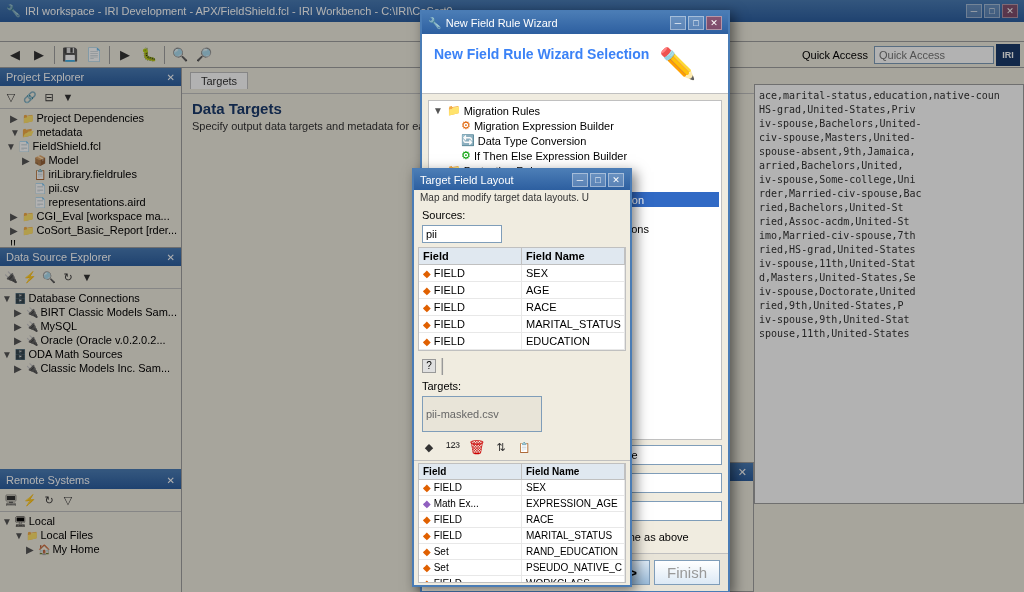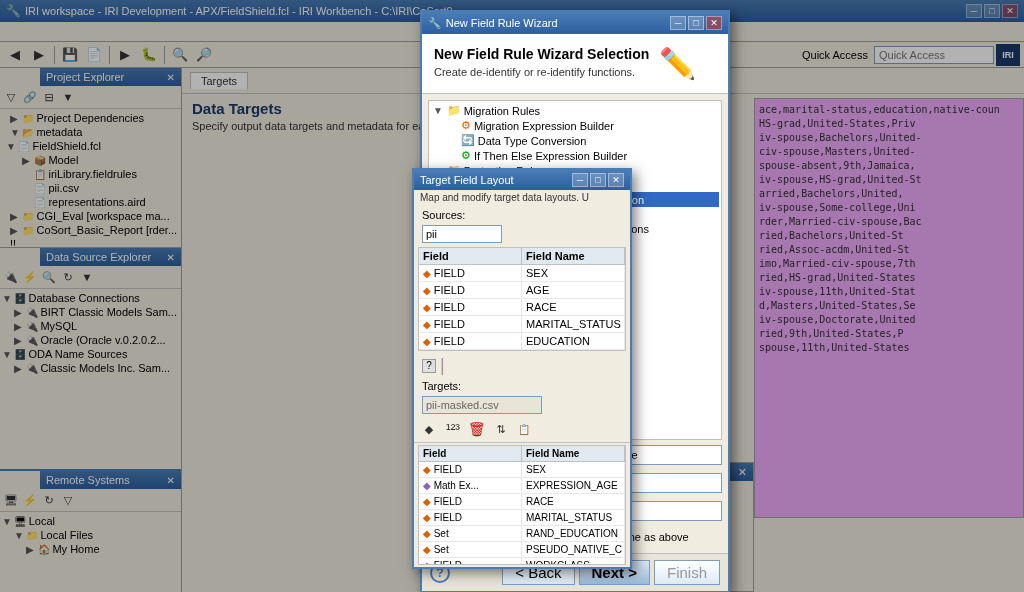--- a/index.html
+++ b/index.html
@@ -23,21 +23,21 @@
     .tb-btn { width: 22px; height: 22px; border: 1px solid transparent; background: transparent; cursor: pointer; display: flex; align-items: center; justify-content: center; font-size: 13px; color: #333; }
     .tb-separator { width: 1px; height: 18px; background: #a0a0a0; margin: 0 2px; }
 
     
     .main-layout { display: flex; height: calc(592px - 68px); }
 
     
     .left-panel { width: 182px; background: #f0ece0; border-right: 1px solid #a0a0a0; display: flex; flex-direction: column; }
 
     
-    .panel-header { background: linear-gradient(to bottom, #4a7cb5, #2d5fa0); color: white; padding: 2px 6px; font-size: 11px; display: flex; align-items: center; justify-content: space-between; height: 18px; margin-left: 40px; }
+    .panel-header { background: linear-gradient(to bottom, #4a7cb5, #2d5fa0); color: white; padding: 2px 6px; font-size: 11px; display: flex; align-items: center; justify-content: space-between; height: 18px; }
     .panel-close { color: white; font-size: 10px; cursor: pointer; }
 
     
     .project-explorer { flex: 1; overflow: hidden; }
     .explorer-toolbar { display: flex; align-items: center; padding: 2px; gap: 1px; border-bottom: 1px solid #c0c0c0; }
     .explorer-btn { width: 18px; height: 18px; border: 1px solid transparent; background: transparent; cursor: pointer; font-size: 11px; display: flex; align-items: center; justify-content: center; color: #333; }
 
     
     .tree { padding: 2px 0; font-size: 11px; overflow: auto; height: 200px; }
     .tree-item { display: flex; align-items: center; padding: 1px 2px; cursor: pointer; white-space: nowrap; }
@@ -47,31 +47,31 @@
 
     
     .ds-explorer { border-top: 1px solid #a0a0a0; }
     .ds-toolbar { display: flex; align-items: center; padding: 2px; gap: 1px; border-bottom: 1px solid #c0c0c0; }
     .ds-tree { padding: 2px 0; font-size: 11px; overflow: auto; height: 180px; }
 
     
     .right-area { flex: 1; display: flex; flex-direction: column; position: relative; }
 
     
-    .data-text-area { position: absolute; right: 0; top: 30px; width: 270px; background: #f0abfc; border: 1px solid #a0a0a0; height: 420px; overflow: hidden; font-size: 10px; font-family: monospace; padding: 4px; color: #333; line-height: 1.4; }
+    .data-text-area { position: absolute; right: 0; top: 16px; width: 270px; background: #ffffff; border: 1px solid #a0a0a0; height: 420px; overflow: hidden; font-size: 10px; font-family: monospace; padding: 4px; color: #333; line-height: 1.4; }
 
     
     .dialog-overlay { position: absolute; top: 0; left: 0; width: 100%; height: 100%; background: rgba(0,0,0,0.3); z-index: 10; }
     .dialog { position: absolute; top: 10px; left: 420px; width: 310px; background: #f0ece0; border: 2px solid #4a7cb5; box-shadow: 4px 4px 12px rgba(0,0,0,0.5); z-index: 20; }
     .dialog-titlebar { background: linear-gradient(to bottom, #4a7cb5, #2d5fa0); color: white; padding: 3px 6px; font-size: 11px; display: flex; align-items: center; justify-content: space-between; height: 22px; }
     .dialog-title-text { display: flex; align-items: center; gap: 4px; }
     .dialog-controls { display: flex; gap: 2px; }
     .dialog-btn { width: 16px; height: 14px; border: 1px solid rgba(255,255,255,0.4); background: rgba(255,255,255,0.2); color: white; font-size: 9px; cursor: pointer; display: flex; align-items: center; justify-content: center; }
     .dialog-header { background: white; padding: 12px; display: flex; align-items: flex-start; gap: 10px; border-bottom: 1px solid #c0c0c0; }
-    .dialog-header-text h2 { font-size: 14px; font-weight: bold; color: #000000; margin-bottom: 4px; }
+    .dialog-header-text h2 { font-size: 14px; font-weight: bold; color: #3b82f6; margin-bottom: 4px; }
     .dialog-header-text p { font-size: 11px; color: #333; }
     .dialog-icon { font-size: 30px; color: #cc3300; }
     .dialog-body { padding: 6px; display: flex; flex-direction: column; gap: 2px; }
 
     
     .dialog-tree { font-size: 11px; height: 340px; overflow-y: auto; background: white; border: 1px solid #c0c0c0; padding: 2px; }
     .dtree-item { display: flex; align-items: center; padding: 1px 2px; cursor: pointer; white-space: nowrap; }
     .dtree-item.selected { background: #316ac5; color: white; }
     .dtree-expand { width: 14px; font-size: 10px; color: #555; display: inline-block; }
     .dtree-icon { margin-right: 3px; font-size: 11px; }
@@ -114,21 +114,21 @@
     .iri-panel-body { padding: 4px; font-size: 10px; color: #333; line-height: 1.5; }
 
     
     ::-webkit-scrollbar { width: 12px; height: 12px; }
     ::-webkit-scrollbar-track { background: #f0ece0; }
     ::-webkit-scrollbar-thumb { background: #a0a0a0; border: 1px solid #808080; }
 
     .sources-label { font-size: 11px; padding: 2px 8px; }
     .sources-input { margin: 2px 8px; width: 80px; height: 18px; border: 1px solid #7f9db9; font-size: 11px; padding: 1px 3px; }
     .targets-label { font-size: 11px; padding: 2px 8px; font-weight: normal; }
-    .targets-input { margin: 2px 8px; width: 120px; height: 18px; border: 1px solid #7f9db9; font-size: 11px; padding: 1px 3px; background: #e8e4d8; color: #666; }
+    .targets-input { margin: 2px 8px; width: 120px; height: 36px; border: 1px solid #7f9db9; font-size: 11px; padding: 1px 3px; background: #e8e4d8; color: #666; }
     .tfl-toolbar { display: flex; align-items: center; padding: 2px 4px; gap: 2px; border-bottom: 1px solid #c0c0c0; }
     .tfl-desc { font-size: 10px; color: #333; padding: 2px 6px 4px; }
   </style>
 </head>
 <body>
 
 <div class="ide-window">
 
   <div class="title-bar">
     <div class="title-bar-left">
@@ -279,21 +279,21 @@
           </div>
           <div class="tree-item">
             <span class="tree-indent" style="width:12px;"></span>
             <span class="tree-expand">▶</span>
             <span class="tree-icon">🔌</span>
             <span>Oracle (Oracle v.0.2.0.2...</span>
           </div>
           <div class="tree-item">
             <span class="tree-expand">▼</span>
             <span class="tree-icon">🗄️</span>
-            <span>ODA Name Sources</span>
+            <span>ODA Math Sources</span>
           </div>
           <div class="tree-item">
             <span class="tree-indent" style="width:12px;"></span>
             <span class="tree-expand">▶</span>
             <span class="tree-icon">🔌</span>
             <span>Classic Models Inc. Sam...</span>
           </div>
         </div>
 
         <div class="remote-panel">
@@ -342,32 +342,32 @@
           <div style="font-size:15px;font-weight:bold;color:#1a3a6b;">Data Targets</div>
           <div style="font-size:11px;color:#333;margin-top:3px;">Specify output data targets and metadata for each. To add, modify or protect fields, select</div>
         </div>
 
         <div class="data-text-area">
           <div>ace,marital-status,education,native-coun</div>
           <div>HS-grad,United-States,Priv</div>
           <div>iv-spouse,Bachelors,United-</div>
           <div>civ-spouse,Masters,United-</div>
           <div>spouse-absent,9th,Jamaica,</div>
-          <div>iv-spouse,HS-grad,United-St</div>
           <div>arried,Bachelors,United,</div>
           <div>iv-spouse,Some-college,Uni</div>
           <div>rder,Married-civ-spouse,Bac</div>
           <div>ried,Bachelors,United-St</div>
           <div>ried,Assoc-acdm,United-St</div>
           <div>imo,Married-civ-spouse,7th</div>
           <div>ried,HS-grad,United-States</div>
           <div>iv-spouse,11th,United-Stat</div>
           <div>d,Masters,United-States,Se</div>
           <div>iv-spouse,Doctorate,United</div>
           <div>ried,9th,United-States,P</div>
+          <div>iv-spouse,9th,United-Stat</div>
           <div>spouse,11th,United-States</div>
         </div>
 
         <div class="iri-panel">
           <div class="iri-panel-header">
             <span>iriLibrary.dataclass</span>
             <span style="color:white;cursor:pointer;">✕</span>
           </div>
           <div class="iri-panel-body">
             <div style="white-space:pre-line;">by exact name of field to data class and
@@ -487,21 +487,20 @@
       <div class="dialog-controls">
         <div class="dialog-btn">─</div>
         <div class="dialog-btn">□</div>
         <div class="dialog-btn" style="background:rgba(200,50,50,0.5);">✕</div>
       </div>
     </div>
 
     <div class="dialog-header">
       <div class="dialog-header-text">
         <h2>New Field Rule Wizard Selection</h2>
-        <p>Create de-identify or re-identify functions.</p>
       </div>
       <div class="dialog-icon">✏️</div>
     </div>
 
     <div class="dialog-body">
 
       <div class="dialog-tree">
 
         <div class="dtree-item">
           <span class="dtree-expand">▼</span>

